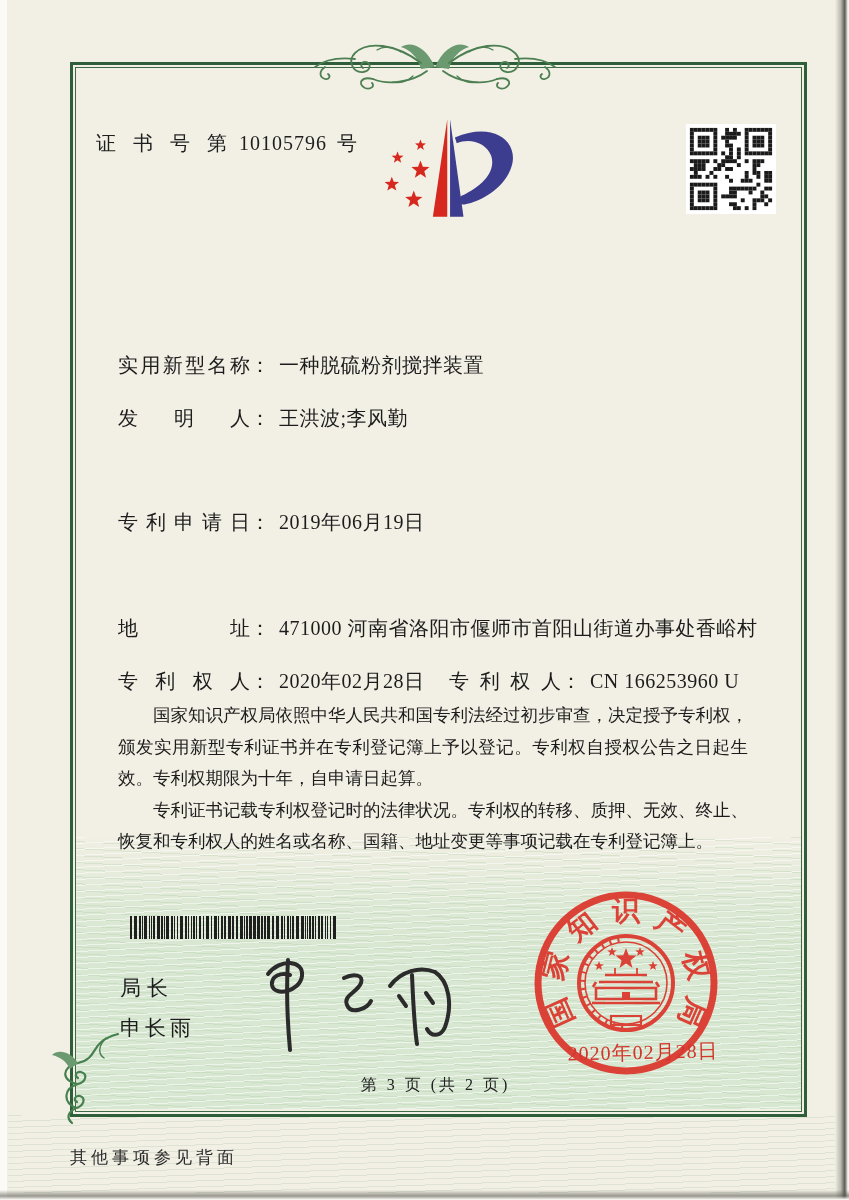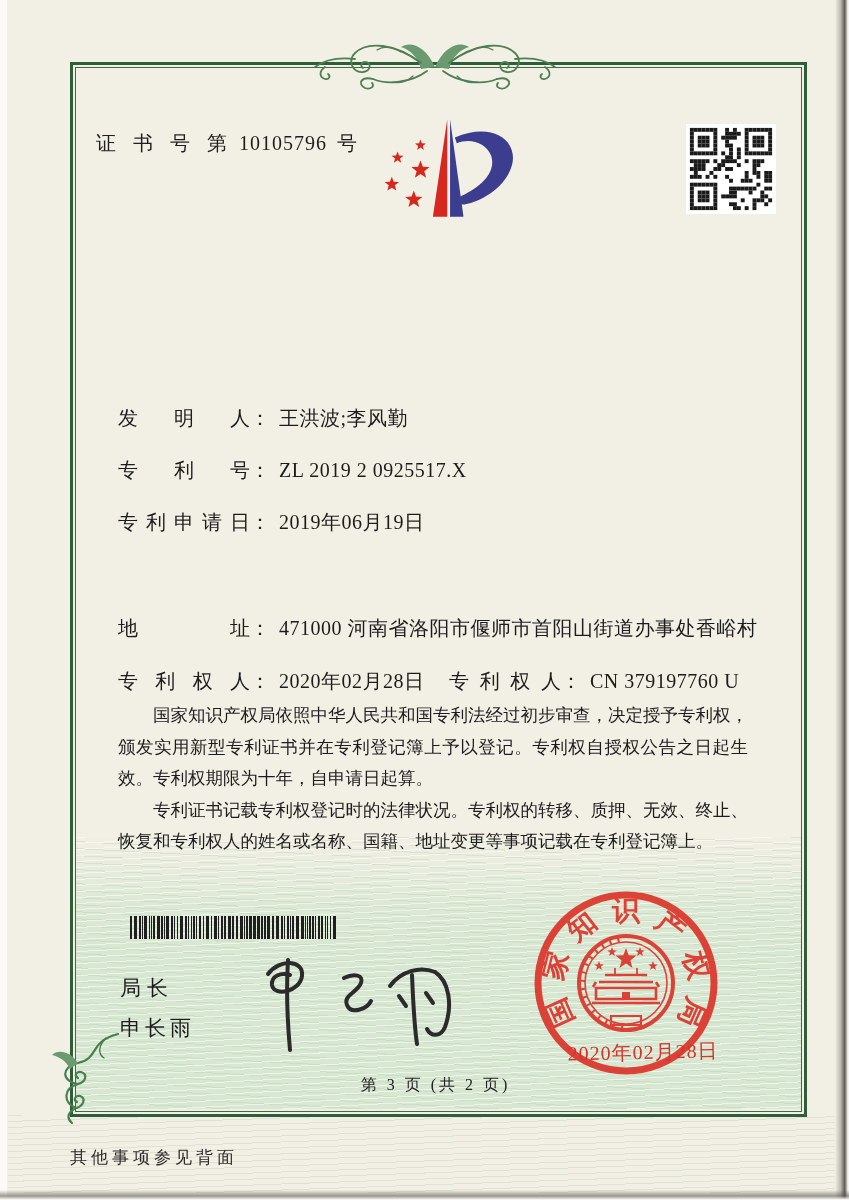--- a/index.html
+++ b/index.html
@@ -334,38 +334,38 @@
           <rect x="24" y="84" width="4" height="4"></rect>
           <rect x="28" y="84" width="4" height="4"></rect>
           <rect x="48" y="84" width="4" height="4"></rect>
           <rect x="52" y="84" width="4" height="4"></rect>
           <rect x="60" y="84" width="4" height="4"></rect>
           <rect x="68" y="84" width="4" height="4"></rect>
         </g>
     </svg>
 
 
+    <div class="frow" style="top:290px">
+      <span class="flabel">实用新型名称</span><span class="fcolon">：</span><span class="fvalue">一种脱硫粉剂搅拌装置</span>
+    </div>
     <div class="frow" style="top:343px">
       <span class="flabel">发明人</span><span class="fcolon">：</span><span class="fvalue">王洪波;李风勤</span>
-    </div>
-    <div class="frow" style="top:395px">
-      <span class="flabel">专利号</span><span class="fcolon">：</span><span class="fvalue">ZL 2019 2 0925517.X</span>
     </div>
     <div class="frow" style="top:447px">
       <span class="flabel">专利申请日</span><span class="fcolon">：</span><span class="fvalue">2019年06月19日</span>
     </div>
     <div class="frow" style="top:553px">
       <span class="flabel">地址</span><span class="fcolon">：</span><span class="fvalue">471000 河南省洛阳市偃师市首阳山街道办事处香峪村</span>
     </div>
     <div class="frow" style="top:606px">
       <span>
         <span class="flabel">专利权人</span><span class="fcolon">：</span><span class="fvalue">2020年02月28日</span>
       </span>
       <span class="grant2">
-        <span class="flabel">专利权人</span><span class="fcolon">：</span><span class="fvalue">CN 379197760 U</span>
+        <span class="flabel">专利权人</span><span class="fcolon">：</span><span class="fvalue">CN 166253960 U</span>
       </span>
     </div>
 
     <div class="paras">
       <p>国家知识产权局依照中华人民共和国专利法经过初步审查，决定授予专利权，颁发实用新型专利证书并在专利登记簿上予以登记。专利权自授权公告之日起生效。专利权期限为十年，自申请日起算。</p>
       <p>专利证书记载专利权登记时的法律状况。专利权的转移、质押、无效、终止、恢复和专利权人的姓名或名称、国籍、地址变更等事项记载在专利登记簿上。</p>
     </div>
 
     <div class="barcode" id="barcode">
         <div style="width: 2px; background: rgb(31, 31, 31); margin-right: 2px; flex: 0 0 auto;"></div>

